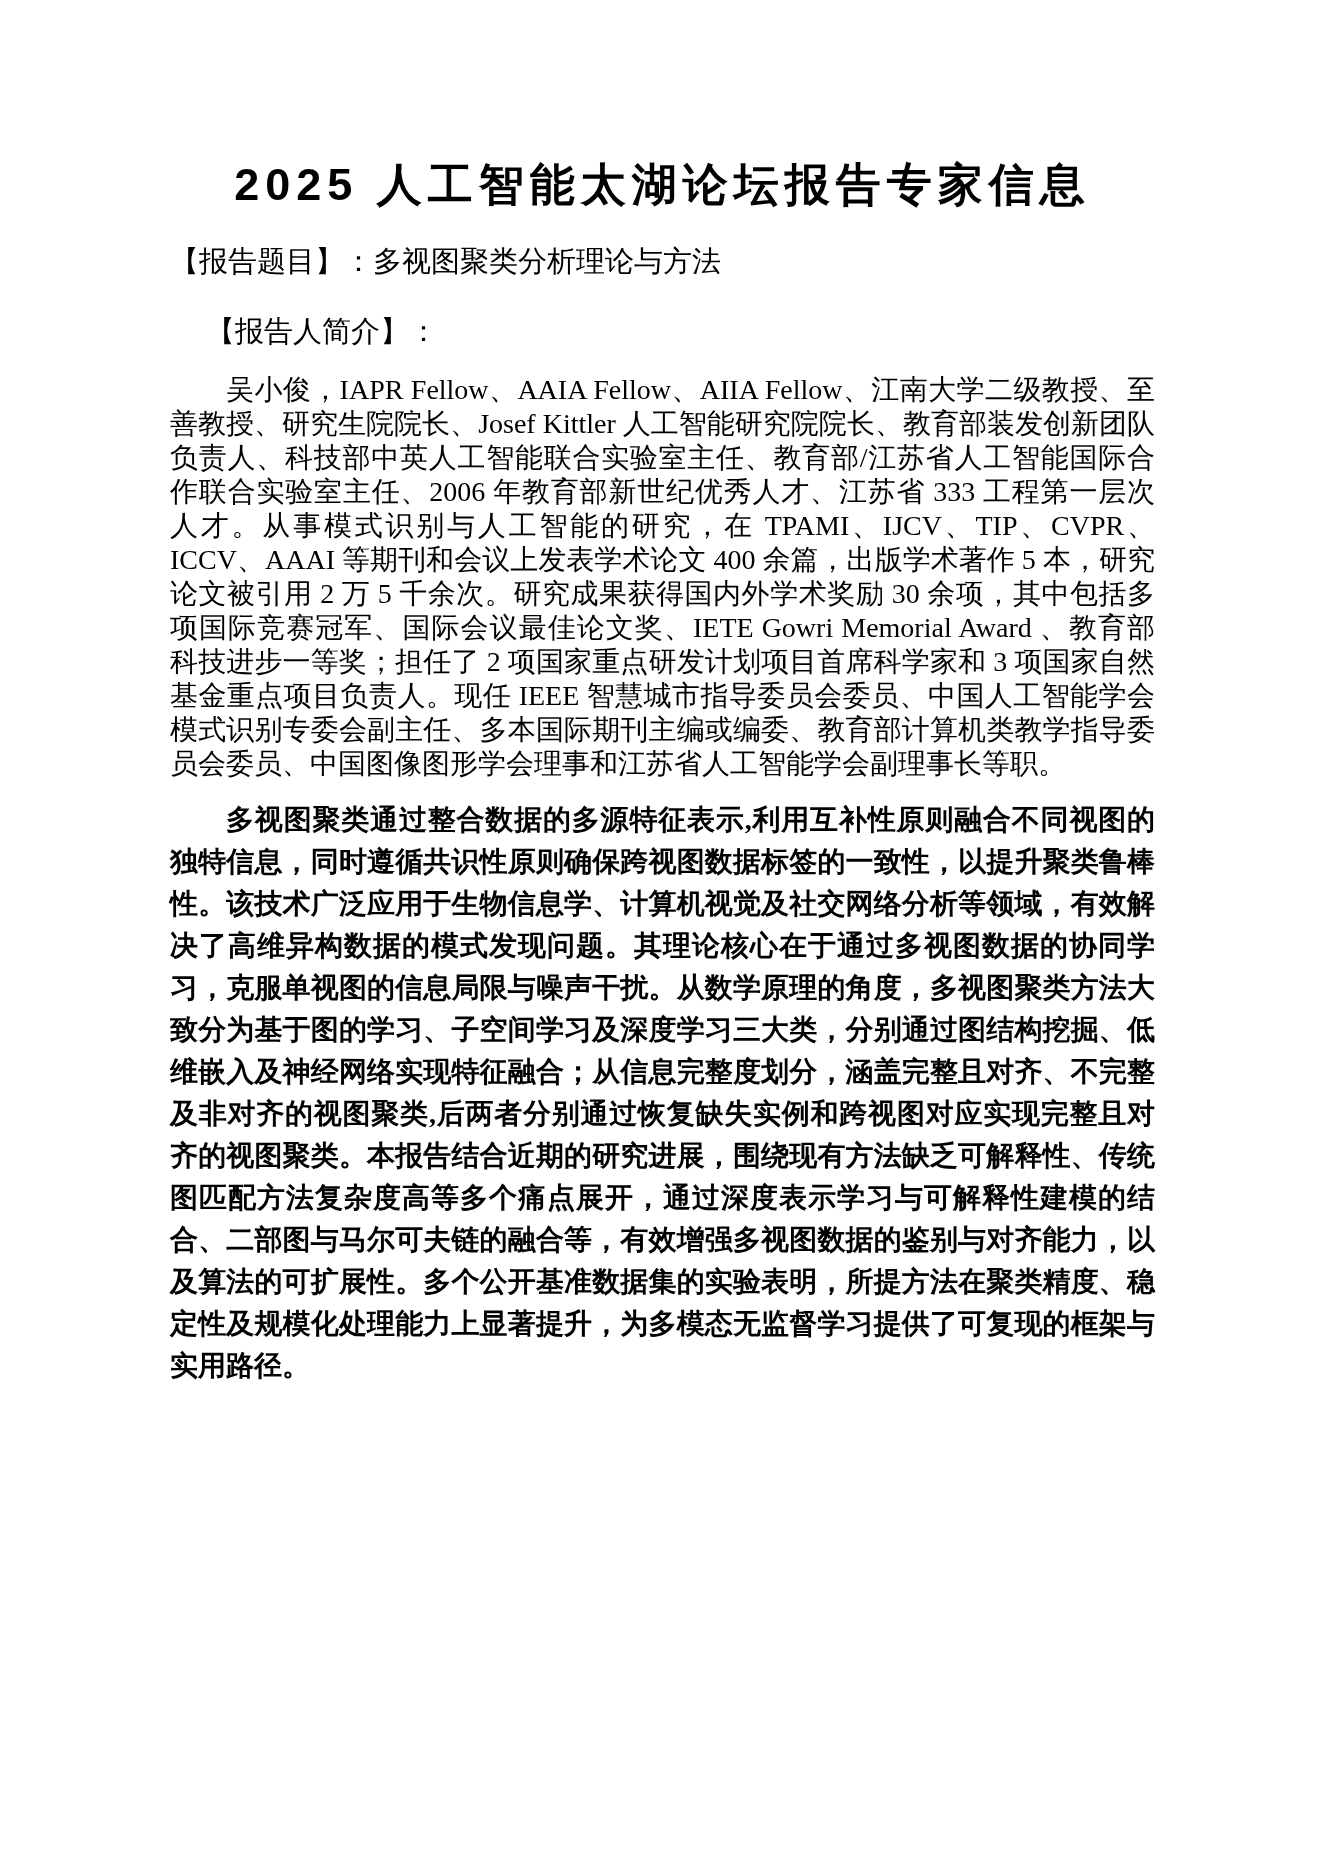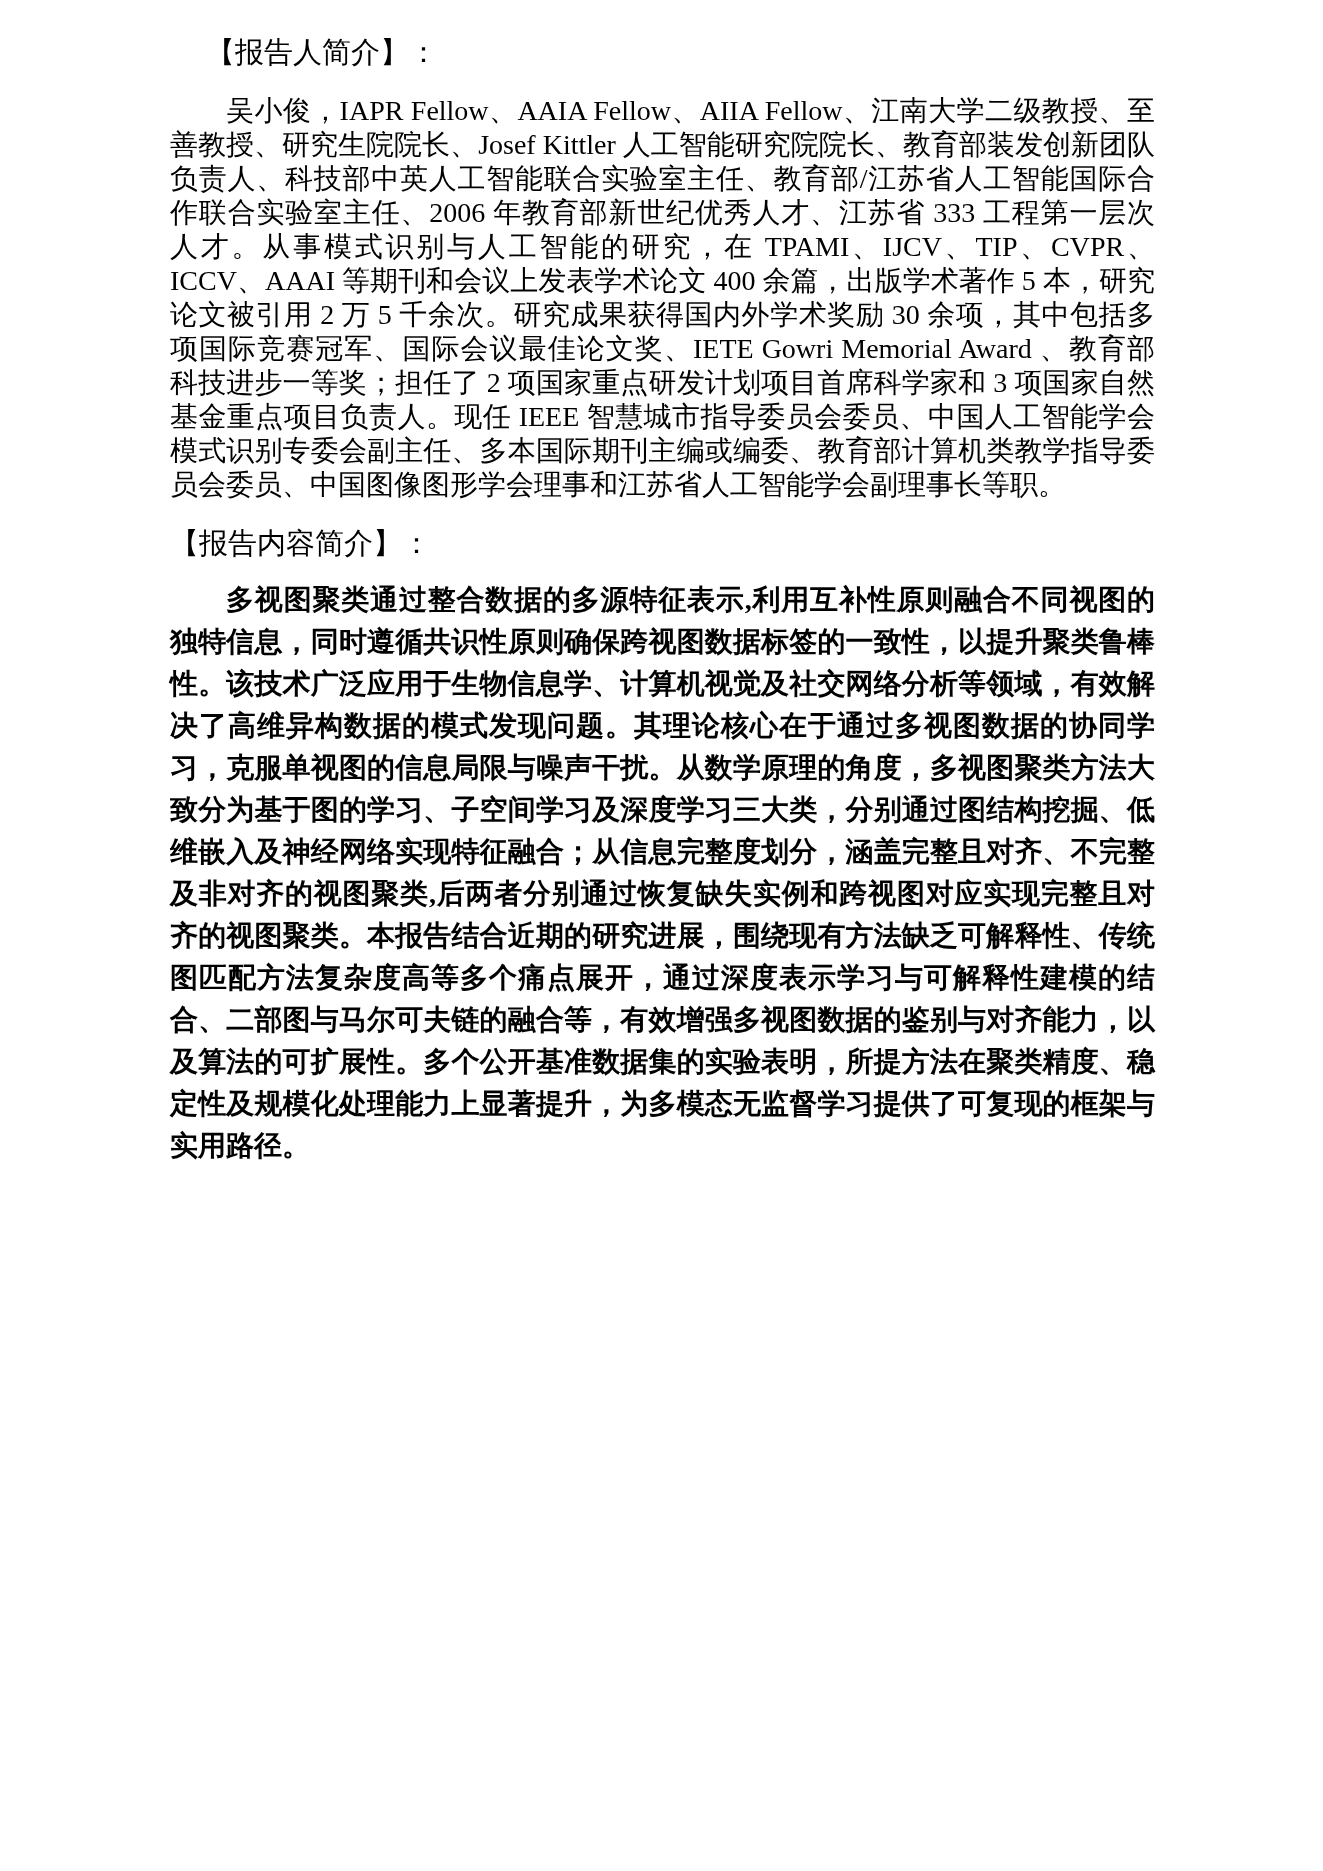--- a/index.html
+++ b/index.html
@@ -62,24 +62,25 @@
     font-size: 28px;
     line-height: 42px;
     font-weight: bold;
   }
 </style>
 </head>
 <body>
 
 <div class="page">
 
+  <h1 class="doc-title">2025 人工智能太湖论坛报告专家信息</h1>
 
 
+  <p class="field field-topic"><span>【报告题目】：</span><span>多视图聚类分析理论与方法</span></p>
 
   <h2 class="section-heading bio-heading">【报告人简介】：</h2>
 
   <p class="para bio-body">吴小俊，IAPR Fellow、AAIA Fellow、AIIA Fellow、江南大学二级教授、至善教授、研究生院院长、Josef Kittler 人工智能研究院院长、教育部装发创新团队负责人、科技部中英人工智能联合实验室主任、教育部/江苏省人工智能国际合作联合实验室主任、2006 年教育部新世纪优秀人才、江苏省 333 工程第一层次人才。从事模式识别与人工智能的研究，在 TPAMI、IJCV、TIP、CVPR、ICCV、AAAI 等期刊和会议上发表学术论文 400 余篇，出版学术著作 5 本，研究论文被引用 2 万 5 千余次。研究成果获得国内外学术奖励 30 余项，其中包括多项国际竞赛冠军、国际会议最佳论文奖、IETE Gowri Memorial Award 、教育部科技进步一等奖；担任了 2 项国家重点研发计划项目首席科学家和 3 项国家自然基金重点项目负责人。现任 IEEE 智慧城市指导委员会委员、中国人工智能学会模式识别专委会副主任、多本国际期刊主编或编委、教育部计算机类教学指导委员会委员、中国图像图形学会理事和江苏省人工智能学会副理事长等职。</p>
 
-  <h2 class="section-heading abstract-heading">【报告内容简介】：</h2>
 
   <p class="para abstract-body">多视图聚类通过整合数据的多源特征表示,利用互补性原则融合不同视图的独特信息，同时遵循共识性原则确保跨视图数据标签的一致性，以提升聚类鲁棒性。该技术广泛应用于生物信息学、计算机视觉及社交网络分析等领域，有效解决了高维异构数据的模式发现问题。其理论核心在于通过多视图数据的协同学习，克服单视图的信息局限与噪声干扰。从数学原理的角度，多视图聚类方法大致分为基于图的学习、子空间学习及深度学习三大类，分别通过图结构挖掘、低维嵌入及神经网络实现特征融合；从信息完整度划分，涵盖完整且对齐、不完整及非对齐的视图聚类,后两者分别通过恢复缺失实例和跨视图对应实现完整且对齐的视图聚类。本报告结合近期的研究进展，围绕现有方法缺乏可解释性、传统图匹配方法复杂度高等多个痛点展开，通过深度表示学习与可解释性建模的结合、二部图与马尔可夫链的融合等，有效增强多视图数据的鉴别与对齐能力，以及算法的可扩展性。多个公开基准数据集的实验表明，所提方法在聚类精度、稳定性及规模化处理能力上显著提升，为多模态无监督学习提供了可复现的框架与实用路径。</p>
 
 </div>
 
 </body></html>

